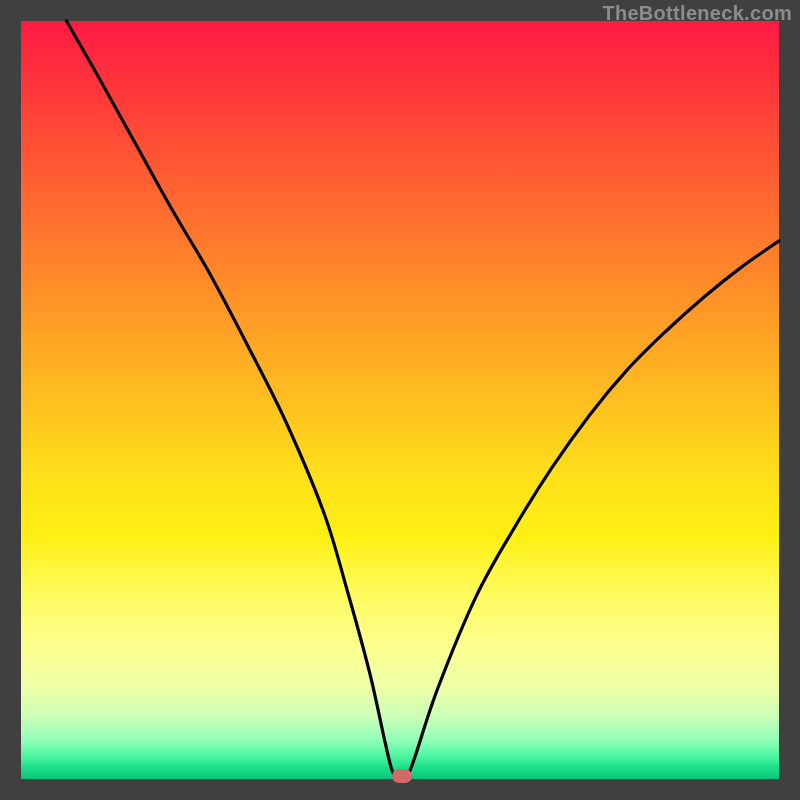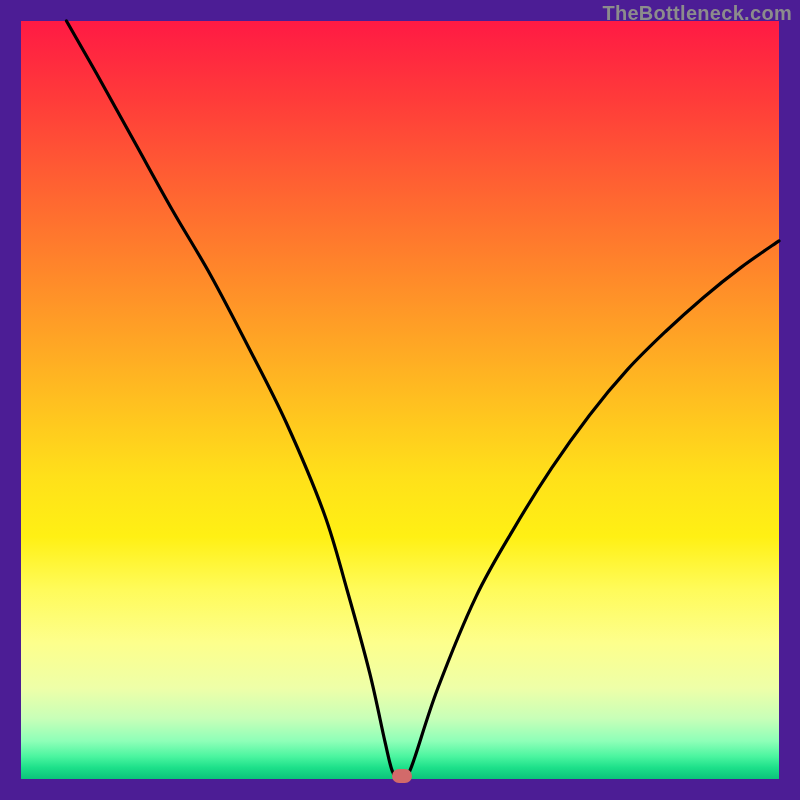--- a/index.html
+++ b/index.html
@@ -1,21 +1,21 @@
 <!DOCTYPE html>
 <html><head>
 <meta charset="utf-8">
 <style>
   * { margin: 0; padding: 0; box-sizing: border-box; }
   html, body { width: 800px; height: 800px; overflow: hidden; background: #000; }
   .frame {
     position: relative;
     width: 800px;
     height: 800px;
-    background: #4c1d95;
+    background: #404040;
   }
   .plot-area {
     position: absolute;
     left: 21px;
     top: 21px;
     width: 758px;
     height: 758px;
     background: linear-gradient(to bottom,
       #ff1a44 0%,
       #ff3a3a 10%,

